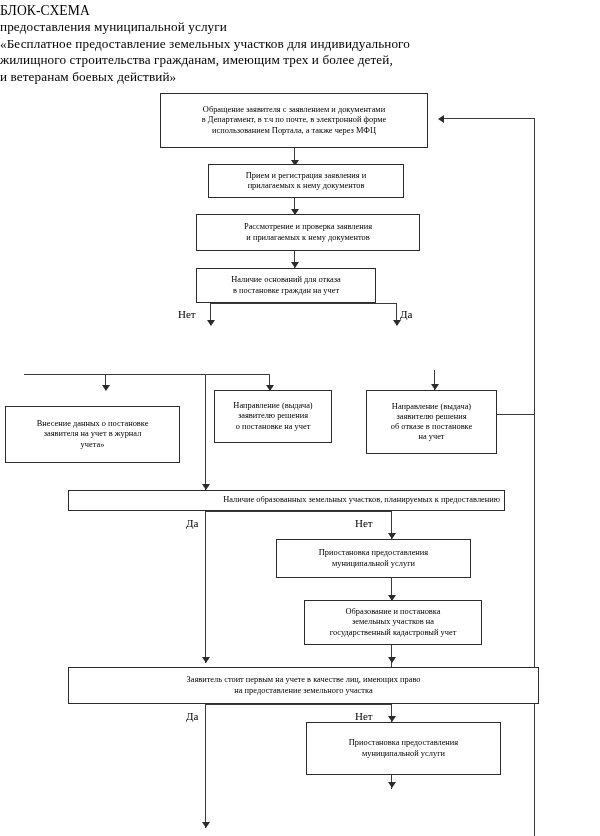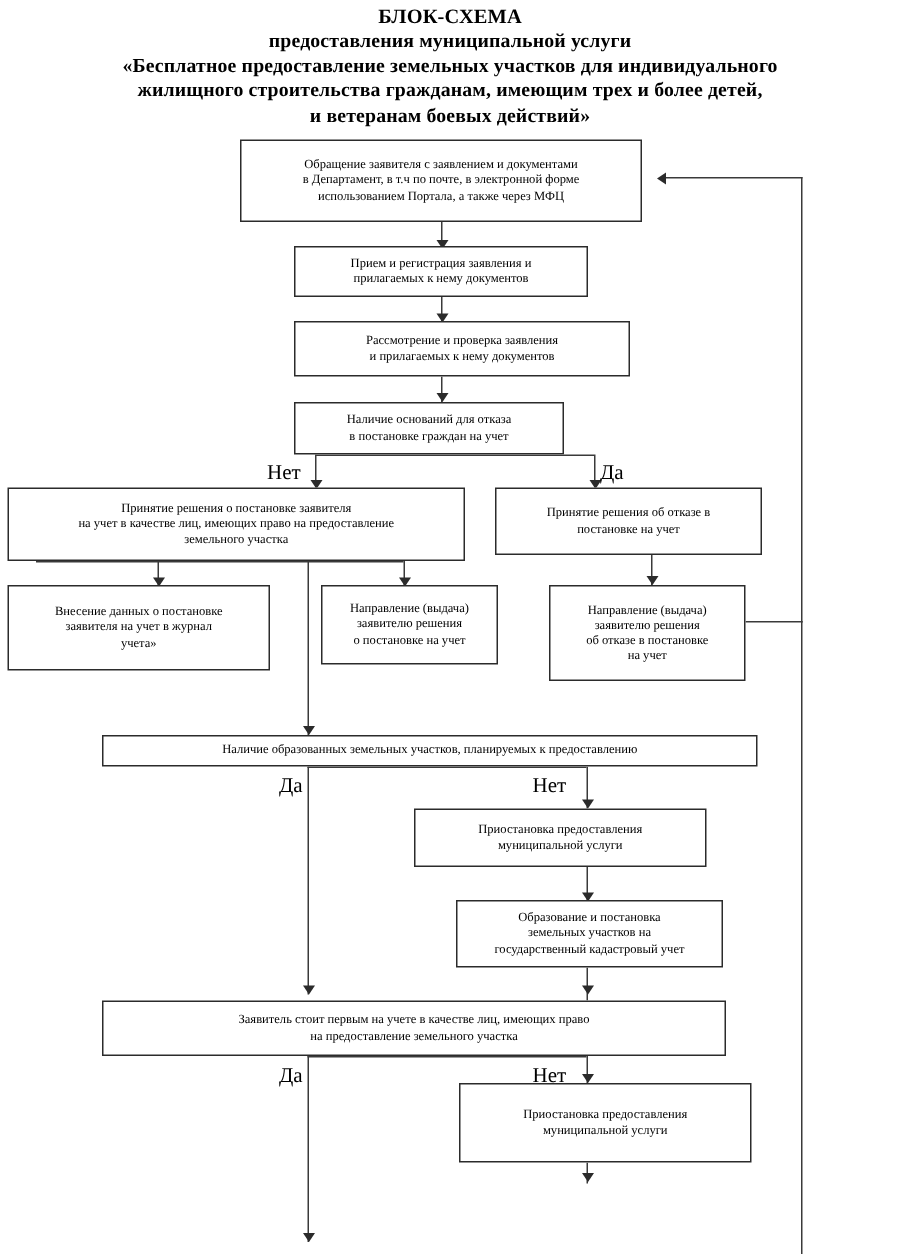--- a/index.html
+++ b/index.html
@@ -19,22 +19,22 @@
     overflow: hidden;
     background: #ffffff;
   }
 
   
   #title-block {
     position: absolute;
     left: 0;
     top: 2px;
     width: 600px;
-    text-align: center;
-    font-weight: bold;
+    text-align: left;
+    font-weight: normal;
     line-height: 1.26;
   }
   #title-block .t-line {
     display: block;
     font-size: 13.2px;
     letter-spacing: 0.1px;
   }
   #title-block .t-main {
     font-size: 13.6px;
   }
@@ -81,21 +81,21 @@
     width: 0; height: 0;
     border-top: 4px solid transparent;
     border-bottom: 4px solid transparent;
     border-right: 6px solid #2b2b2b;
     z-index: 2;
   }
 
   
   .blabel {
     position: absolute;
-    font-size: 14px;
+    font-size: 11px;
     line-height: 1;
     white-space: nowrap;
     z-index: 4;
     background: transparent;
   }
 </style>
 </head>
 <body>
 
 <div id="page">
@@ -170,87 +170,78 @@
 
   <div class="vline" style="left:391px; top:775px; height:14px;"></div>
   <div class="arrow-down" style="left:387.5px; top:782px;"></div>
 
   <div class="node" style="left:160px; top:93px; width:268px; height:55px;">
     <span class="txt">Обращение заявителя с заявлением и документами
 в Департамент, в т.ч по почте, в электронной форме
 использованием Портала, а также через МФЦ</span>
   </div>
 
-  <div class="node" style="left:196px; top:164px; width:196px; height:34px;">
+  <div class="node" style="left:208px; top:164px; width:196px; height:34px;">
     <span class="txt">Прием и регистрация заявления и
 прилагаемых к нему документов</span>
   </div>
 
   <div class="node" style="left:196px; top:214px; width:224px; height:37px;">
     <span class="txt">Рассмотрение и проверка заявления
 и прилагаемых к нему документов</span>
   </div>
 
   <div class="node" style="left:196px; top:268px; width:180px; height:35px;">
     <span class="txt">Наличие оснований для отказа
 в постановке граждан на учет</span>
   </div>
 
   <div class="blabel" style="left:178px; top:309px;">Нет</div>
   <div class="blabel" style="left:400px; top:309px;">Да</div>
 
-  <div class="node" style="left:5px; top:325px; width:305px; height:49px;">
-    <span class="txt">Принятие решения о постановке заявителя
-на учет в качестве лиц, имеющих право на предоставление
-земельного участка</span>
-  </div>
-
-  <div class="node" style="left:330px; top:325px; width:178px; height:45px;">
-    <span class="txt">Принятие решения об отказе в
-постановке на учет</span>
-  </div>
-
-  <div class="node" style="left:5px; top:390px; width:175px; height:57px;">
+
+
+  <div class="node" style="left:5px; top:406px; width:175px; height:57px;">
     <span class="txt">Внесение данных о постановке
 заявителя на учет в журнал
 учета»</span>
   </div>
 
   <div class="node" style="left:214px; top:390px; width:118px; height:53px;">
     <span class="txt">Направление (выдача)
 заявителю решения
 о постановке на учет</span>
   </div>
 
   <div class="node" style="left:366px; top:390px; width:131px; height:64px;">
     <span class="txt">Направление (выдача)
 заявителю решения
 об отказе в  постановке
 на учет</span>
   </div>
 
-  <div class="node" style="left:68px; top:490px; width:437px; height:21px;">
+  <div class="node" style="left:68px; top:490px; width:437px; height:21px;justify-content:flex-end;">
     <span class="txt">Наличие образованных земельных участков, планируемых  к предоставлению</span>
   </div>
 
   <div class="blabel" style="left:186px; top:518px;">Да</div>
   <div class="blabel" style="left:355px; top:518px;">Нет</div>
 
   <div class="node" style="left:276px; top:539px; width:195px; height:39px;">
     <span class="txt">Приостановка предоставления
 муниципальной услуги</span>
   </div>
 
   <div class="node" style="left:304px; top:600px; width:178px; height:45px;">
     <span class="txt">Образование и постановка
 земельных участков на
 государственный кадастровый учет</span>
   </div>
 
-  <div class="node" style="left:68px; top:667px; width:416px; height:37px;">
+  <div class="node" style="left:68px; top:667px; width:471px; height:37px;">
     <span class="txt">Заявитель стоит первым на учете в качестве лиц, имеющих право
 на предоставление земельного участка</span>
   </div>
 
   <div class="blabel" style="left:186px; top:711px;">Да</div>
   <div class="blabel" style="left:355px; top:711px;">Нет</div>
 
   <div class="node" style="left:306px; top:722px; width:195px; height:53px;">
     <span class="txt">Приостановка предоставления
 муниципальной услуги</span>

